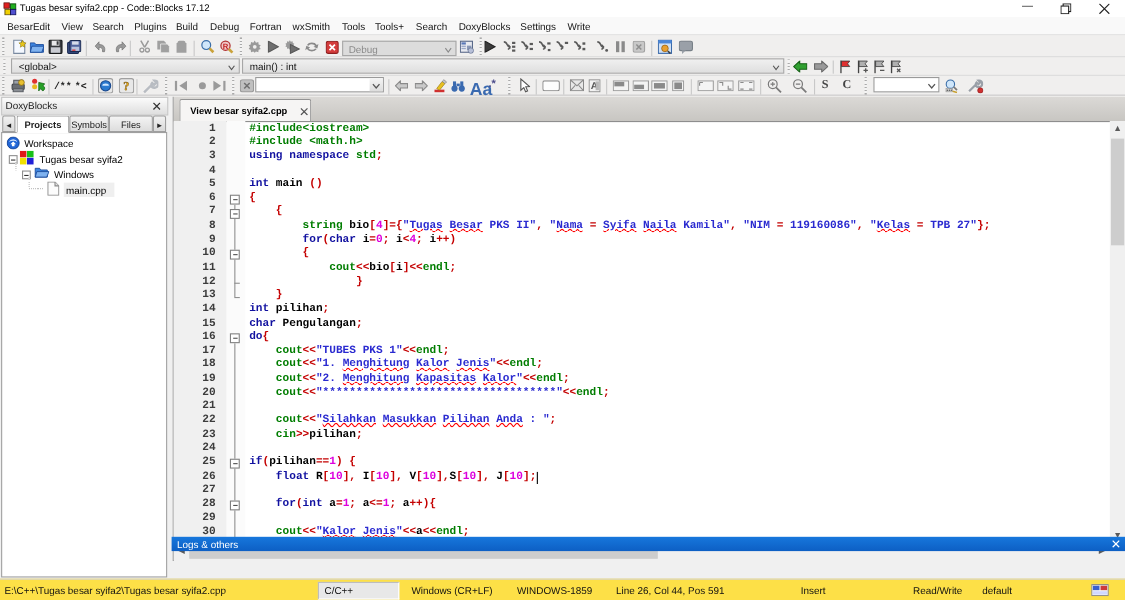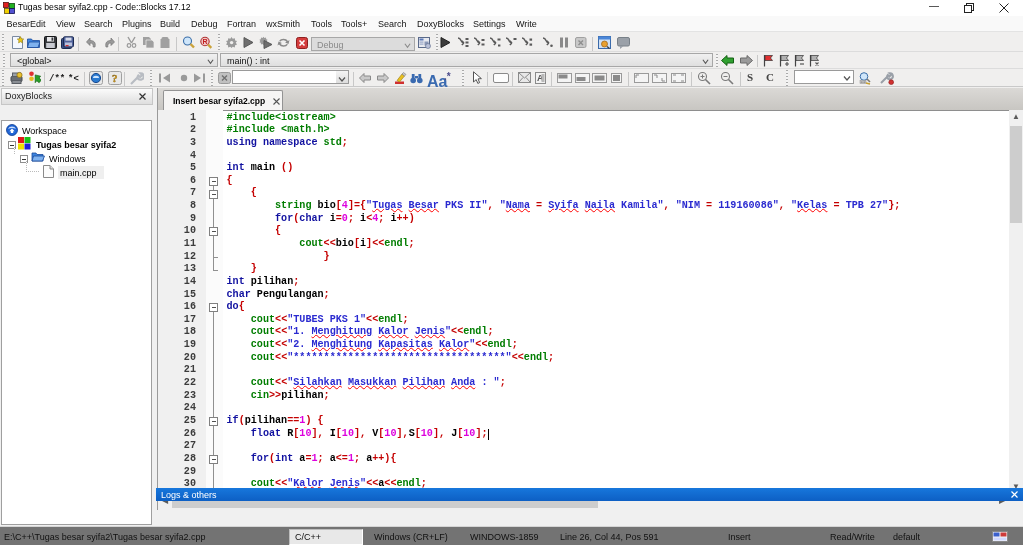--- a/index.html
+++ b/index.html
@@ -43,21 +43,21 @@
 .fbox:after{content:"";position:absolute;left:1.5px;top:3px;width:4px;height:1px;background:#505050}
 .fline{position:absolute;width:1px;background:#909090}
 .ftick{position:absolute;height:1px;background:#909090}
 
 .sb{position:absolute;background:#f0f0f0}
 .sbthumb{position:absolute;background:#cdcdcd}
 .sbarr{position:absolute;color:#5a5a5a;font-size:8px;line-height:14px;text-align:center}
 
 #logsbar{left:156px;top:488px;width:867px;height:13px;background:linear-gradient(#1777dc,#0d5fc4);color:#fff;font-size:9px}
 
-#statusbar{left:0;top:526px;width:1023px;height:19px;background:#737373;border-top:1px solid #d5d5d5}
+#statusbar{left:0;top:526px;width:1023px;height:19px;background:#fde047;border-top:1px solid #d5d5d5}
 .sf{position:absolute;top:5px;font-size:9px;color:#111;white-space:nowrap}
 </style></head>
 <body>
 
 <div class="ab" id="titlebar">
  <svg class="ab" style="left:3px;top:2px" width="12" height="12" viewBox="0 0 12 12">
   <rect x="0.5" y="0.5" width="5" height="5" fill="#e02020" stroke="#5a1010" stroke-width="0.8"></rect>
   <rect x="6.5" y="1.5" width="5" height="5" fill="#20b020" stroke="#104a10" stroke-width="0.8"></rect>
   <rect x="1.5" y="6.5" width="5" height="5" fill="#f0d000" stroke="#5a4a10" stroke-width="0.8"></rect>
   <rect x="6.5" y="6.5" width="5" height="5" fill="#5050d0" stroke="#101050" stroke-width="0.8"></rect>
@@ -431,37 +431,44 @@
     </svg>
   </div>
 
 <div class="ab" id="mgmt">
  <div class="ab" id="mgmthead">
       <span style="position:absolute;left:3px;top:2px">DoxyBlocks</span>
   <svg class="ab" style="left:137px;top:4px" width="7" height="7" viewBox="0 0 7 7">
         <path d="M0.5 0.5 L6.5 6.5 M6.5 0.5 L0.5 6.5" stroke="#333" stroke-width="1.2"></path>
       </svg>
  </div>
+ <div class="ab" id="mgmttabs">
+  <div class="mtab" style="left:1px;width:12px;background:linear-gradient(#f2f2f2,#d8d8d8)"><span style="position:relative;top:2px;font-size:7px">◄</span></div>
+  <div class="mtab" style="left:14px;width:48px;background:#fff;font-weight:bold;border-bottom:1px solid #fff;height:16px;z-index:2"><span style="position:relative;top:2px">Projects</span></div>
+  <div class="mtab" style="left:62px;width:36px"><span style="position:relative;top:2px">Symbols</span></div>
+  <div class="mtab" style="left:98px;width:40px"><span style="position:relative;top:2px">Files</span></div>
+  <div class="mtab" style="left:138px;width:12px;background:linear-gradient(#f2f2f2,#d8d8d8)"><span style="position:relative;top:2px;font-size:7px">►</span></div>
+ </div>
  <div class="ab" id="mtree">
 
   <svg class="ab" style="left:4px;top:3px" width="12" height="12" viewBox="0 0 12 12">
    <circle cx="6" cy="6" r="5.5" fill="#2166d6"></circle>
         <circle cx="6" cy="6" r="5.5" fill="none" stroke="#0a3a90" stroke-width="0.8"></circle>
    <path d="M2 5 a4.5 4.5 0 0 1 8 0 a6 3.5 0 0 0 -8 0 z" fill="#cfe0fa"></path>
    <path d="M3.4 7.2 L6 4.6 L8.6 7.2 L7.2 7.2 L7.2 9 L4.8 9 L4.8 7.2 Z" fill="#fff"></path>
   </svg>
   <span class="trow" style="left:20px;top:5px">Workspace</span>
   <div class="expander" style="left:6px;top:20px"></div>
   <svg class="ab" style="left:16px;top:16px" width="13" height="13" viewBox="0 0 13 13">
    <rect x="0" y="0" width="6" height="6" fill="#e01818"></rect>
         <rect x="6.5" y="0" width="6" height="6" fill="#18c018"></rect>
    <rect x="0" y="6.5" width="6" height="6" fill="#f0e000"></rect>
         <rect x="6.5" y="6.5" width="6" height="6" fill="#2020d8"></rect>
   </svg>
-  <span class="trow" style="left:34px;top:19px;font-weight:bold">Tugas besar syifa2</span>
+  <span class="trow" style="left:34px;top:19px;font-weight:normal">Tugas besar syifa2</span>
   <div class="expander" style="left:18px;top:34px"></div>
   <svg class="ab" style="left:29px;top:30px" width="14" height="12" viewBox="0 0 14 12">
    <path d="M1 2 L5 2 L6 3.5 L12 3.5 L12 10 L1 10 Z" fill="#3d85e0" stroke="#1a4a9a" stroke-width="0.8"></path>
    <path d="M2.5 5 L13.5 5 L11.5 10 L1 10 Z" fill="#7fb2ef" stroke="#1a4a9a" stroke-width="0.8"></path>
   </svg>
   <span class="trow" style="left:47px;top:33px">Windows</span>
   <div class="ab" style="left:56px;top:45px;width:46px;height:13px;background:#efefef"></div>
   <svg class="ab" style="left:41px;top:44px" width="11" height="13" viewBox="0 0 11 13">
    <path d="M0.5 0.5 L7 0.5 L10.5 4 L10.5 12.5 L0.5 12.5 Z" fill="#fcfcfc" stroke="#8a8a8a"></path>
    <path d="M7 0.5 L7 4 L10.5 4" fill="#e0e0e0" stroke="#8a8a8a"></path>
@@ -469,21 +476,21 @@
   <span class="trow" style="left:58px;top:47px">main.cpp</span>
       <div class="ab" style="left:24px;top:40px;width:1px;height:10px;background-image:repeating-linear-gradient(#bbb 0 1px,#fff 1px 2px)"></div>
       <div class="ab" style="left:24px;top:50px;width:14px;height:1px;background-image:repeating-linear-gradient(90deg,#bbb 0 1px,#fff 1px 2px)"></div>
       <div class="ab" style="left:12px;top:26px;width:1px;height:8px;background-image:repeating-linear-gradient(#bbb 0 1px,#fff 1px 2px)"></div>
  </div>
 </div>
 
 <div class="ab" style="left:157px;top:88px;width:1px;height:422px;background:#9a9a9a"></div>
 <div class="ab" id="edtabbar">
  <div id="edtab">
-      <b>Insert besar syifa2.cpp</b>
+      <b>View besar syifa2.cpp</b>
   <svg class="ab" style="left:109px;top:7px" width="7" height="7" viewBox="0 0 7 7">
         <path d="M0.5 0.5 L6.5 6.5 M6.5 0.5 L0.5 6.5" stroke="#555" stroke-width="1.1"></path>
       </svg>
  </div>
 </div>
 <div class="ab" id="codearea"></div>
 <div class="ab" id="gutter"></div>
 <div class="ab" id="foldmargin"></div>
 <div class="ab codeline" id="lnums"><div style="height:12.65px">1</div><div style="height:12.65px">2</div><div style="height:12.65px">3</div><div style="height:12.65px">4</div><div style="height:12.65px">5</div><div style="height:12.65px">6</div><div style="height:12.65px">7</div><div style="height:12.65px">8</div><div style="height:12.65px">9</div><div style="height:12.65px">10</div><div style="height:12.65px">11</div><div style="height:12.65px">12</div><div style="height:12.65px">13</div><div style="height:12.65px">14</div><div style="height:12.65px">15</div><div style="height:12.65px">16</div><div style="height:12.65px">17</div><div style="height:12.65px">18</div><div style="height:12.65px">19</div><div style="height:12.65px">20</div><div style="height:12.65px">21</div><div style="height:12.65px">22</div><div style="height:12.65px">23</div><div style="height:12.65px">24</div><div style="height:12.65px">25</div><div style="height:12.65px">26</div><div style="height:12.65px">27</div><div style="height:12.65px">28</div><div style="height:12.65px">29</div><div style="height:12.65px">30</div></div>
 <div class="ab codeline" id="code"><div style="height:12.65px"><span class="p">#include&lt;iostream&gt;</span></div><div style="height:12.65px"><span class="p">#include &lt;math.h&gt;</span></div><div style="height:12.65px"><span class="k">using</span> <span class="k">namespace</span> <span class="g">std</span><span class="o">;</span></div><div style="height:12.65px">&nbsp;</div><div style="height:12.65px"><span class="k">int</span> main <span class="o">()</span></div><div style="height:12.65px"><span class="o">{</span></div><div style="height:12.65px">    <span class="o">{</span></div><div style="height:12.65px">        <span class="g">string</span> bio<span class="o">[</span><span class="n">4</span><span class="o">]={</span><span class="s">"<span class="q">Tugas</span> <span class="q">Besar</span> PKS II"</span><span class="o">,</span> <span class="s">"<span class="q">Nama</span> <span class="o">=</span> <span class="q">Syifa</span> <span class="q">Naila</span> Kamila"</span><span class="o">,</span> <span class="s">"NIM <span class="o">=</span> 119160086"</span><span class="o">,</span> <span class="s">"<span class="q">Kelas</span> <span class="o">=</span> TPB 27"</span><span class="o">};</span></div><div style="height:12.65px">        <span class="k">for</span><span class="o">(</span><span class="k">char</span> i<span class="o">=</span><span class="n">0</span><span class="o">;</span> i<span class="o">&lt;</span><span class="n">4</span><span class="o">;</span> i<span class="o">++)</span></div><div style="height:12.65px">        <span class="o">{</span></div><div style="height:12.65px">            <span class="g">cout</span><span class="o">&lt;&lt;</span>bio<span class="o">[</span>i<span class="o">]</span><span class="o">&lt;&lt;</span><span class="g">endl</span><span class="o">;</span></div><div style="height:12.65px">                <span class="o">}</span></div><div style="height:12.65px">    <span class="o">}</span></div><div style="height:12.65px"><span class="k">int</span> pilihan<span class="o">;</span></div><div style="height:12.65px"><span class="k">char</span> Pengulangan<span class="o">;</span></div><div style="height:12.65px"><span class="k">do</span><span class="o">{</span></div><div style="height:12.65px">    <span class="g">cout</span><span class="o">&lt;&lt;</span><span class="s">"TUBES PKS 1"</span><span class="o">&lt;&lt;</span><span class="g">endl</span><span class="o">;</span></div><div style="height:12.65px">    <span class="g">cout</span><span class="o">&lt;&lt;</span><span class="s">"1. <span class="q">Menghitung</span> <span class="q">Kalor</span> <span class="q">Jenis</span>"</span><span class="o">&lt;&lt;</span><span class="g">endl</span><span class="o">;</span></div><div style="height:12.65px">    <span class="g">cout</span><span class="o">&lt;&lt;</span><span class="s">"2. <span class="q">Menghitung</span> <span class="q">Kapasitas</span> <span class="q">Kalor</span>"</span><span class="o">&lt;&lt;</span><span class="g">endl</span><span class="o">;</span></div><div style="height:12.65px">    <span class="g">cout</span><span class="o">&lt;&lt;</span><span class="s">"***********************************"</span><span class="o">&lt;&lt;</span><span class="g">endl</span><span class="o">;</span></div><div style="height:12.65px">&nbsp;</div><div style="height:12.65px">    <span class="g">cout</span><span class="o">&lt;&lt;</span><span class="s">"<span class="q">Silahkan</span> <span class="q">Masukkan</span> <span class="q">Pilihan</span> <span class="q">Anda</span> : "</span><span class="o">;</span></div><div style="height:12.65px">    <span class="g">cin</span><span class="o">&gt;&gt;</span>pilihan<span class="o">;</span></div><div style="height:12.65px">&nbsp;</div><div style="height:12.65px"><span class="k">if</span><span class="o">(</span>pilihan<span class="o">==</span><span class="n">1</span><span class="o">)</span> <span class="o">{</span></div><div style="height:12.65px">    <span class="k">float</span> R<span class="o">[</span><span class="n">10</span><span class="o">],</span> I<span class="o">[</span><span class="n">10</span><span class="o">],</span> V<span class="o">[</span><span class="n">10</span><span class="o">],</span>S<span class="o">[</span><span class="n">10</span><span class="o">],</span> J<span class="o">[</span><span class="n">10</span><span class="o">];</span></div><div style="height:12.65px">&nbsp;</div><div style="height:12.65px">    <span class="k">for</span><span class="o">(</span><span class="k">int</span> a<span class="o">=</span><span class="n">1</span><span class="o">;</span> a<span class="o">&lt;=</span><span class="n">1</span><span class="o">;</span> a<span class="o">++){</span></div><div style="height:12.65px">&nbsp;</div><div style="height:12.65px">    <span class="g">cout</span><span class="o">&lt;&lt;</span><span class="s">"<span class="q">Kalor</span> <span class="q">Jenis</span>"</span><span class="o">&lt;&lt;</span>a<span class="o">&lt;&lt;</span><span class="g">endl</span><span class="o">;</span></div></div>

